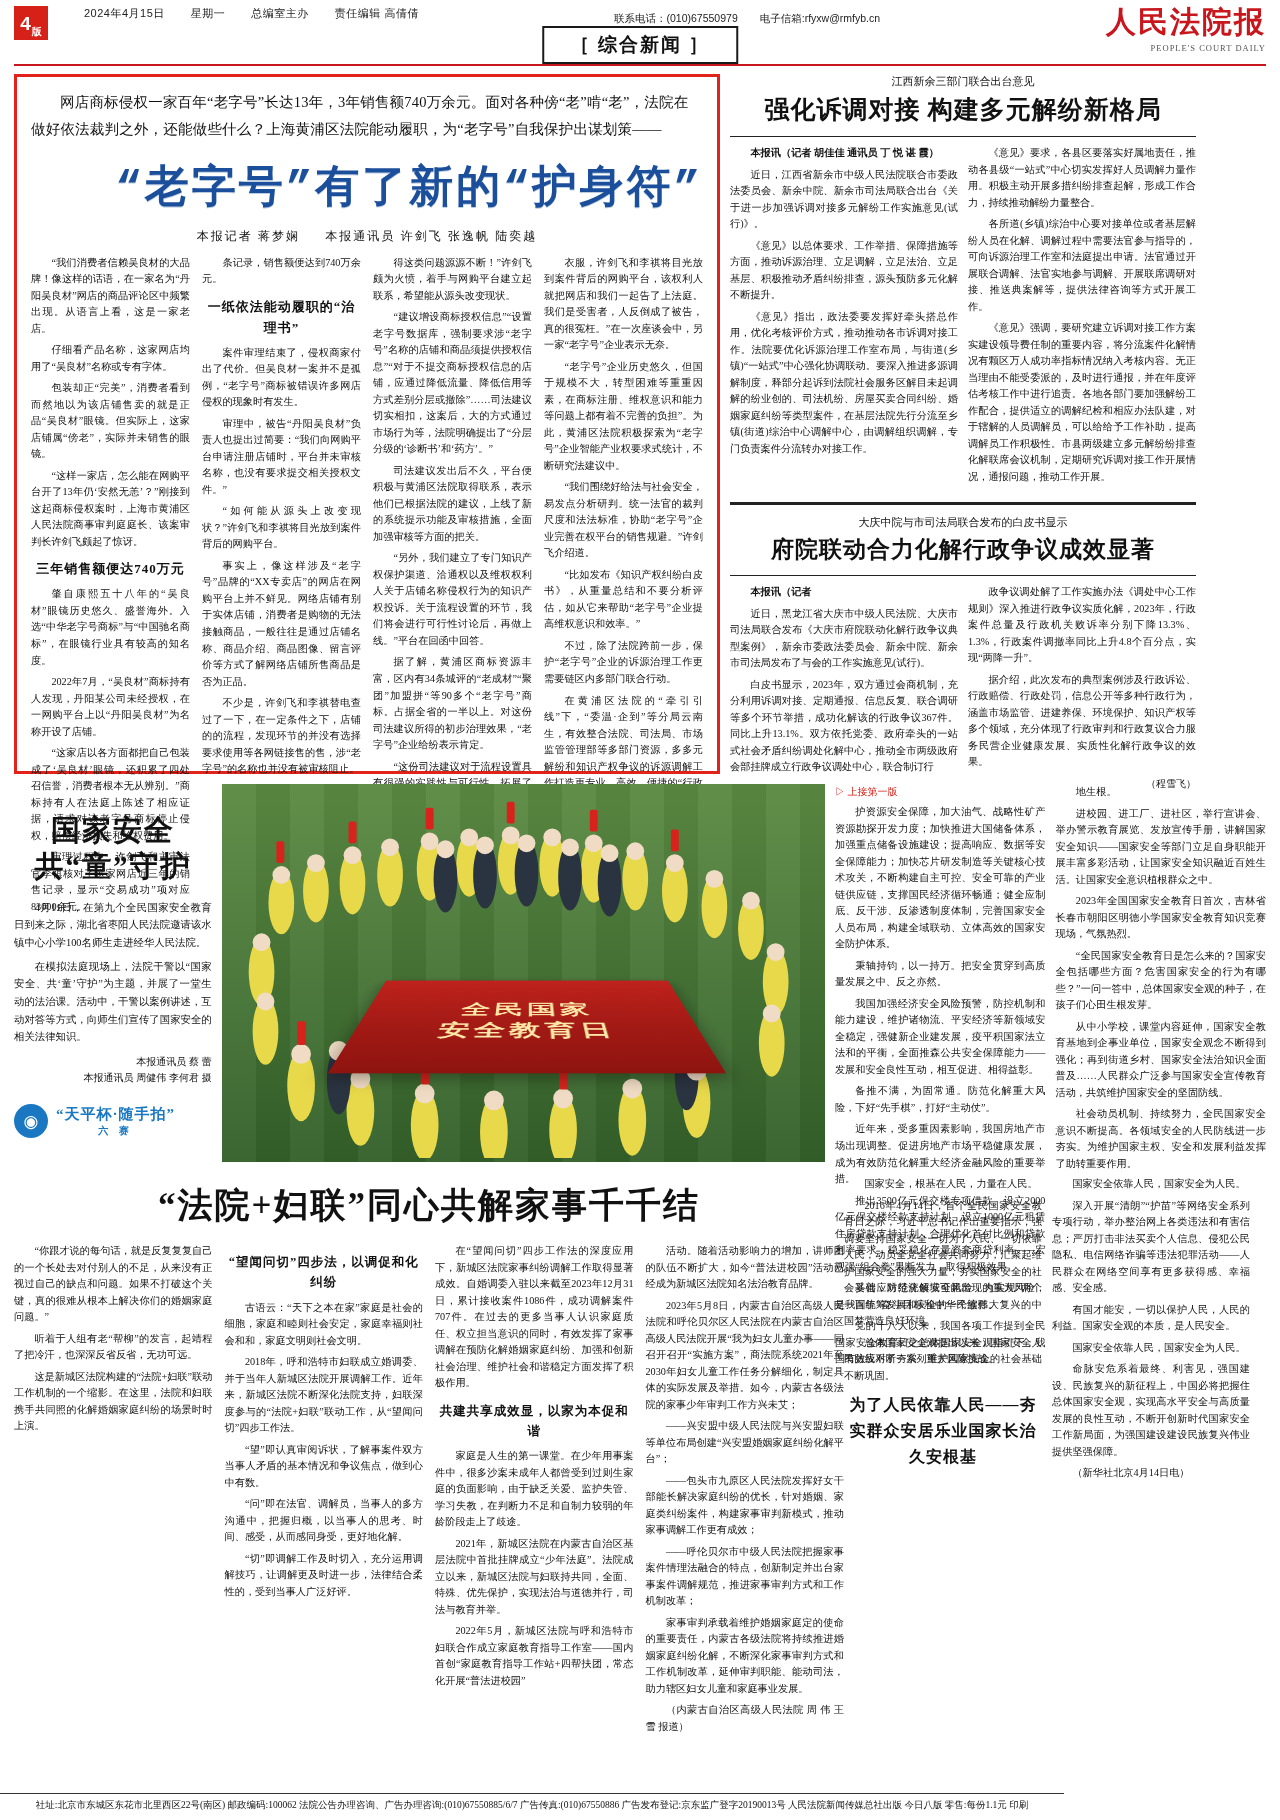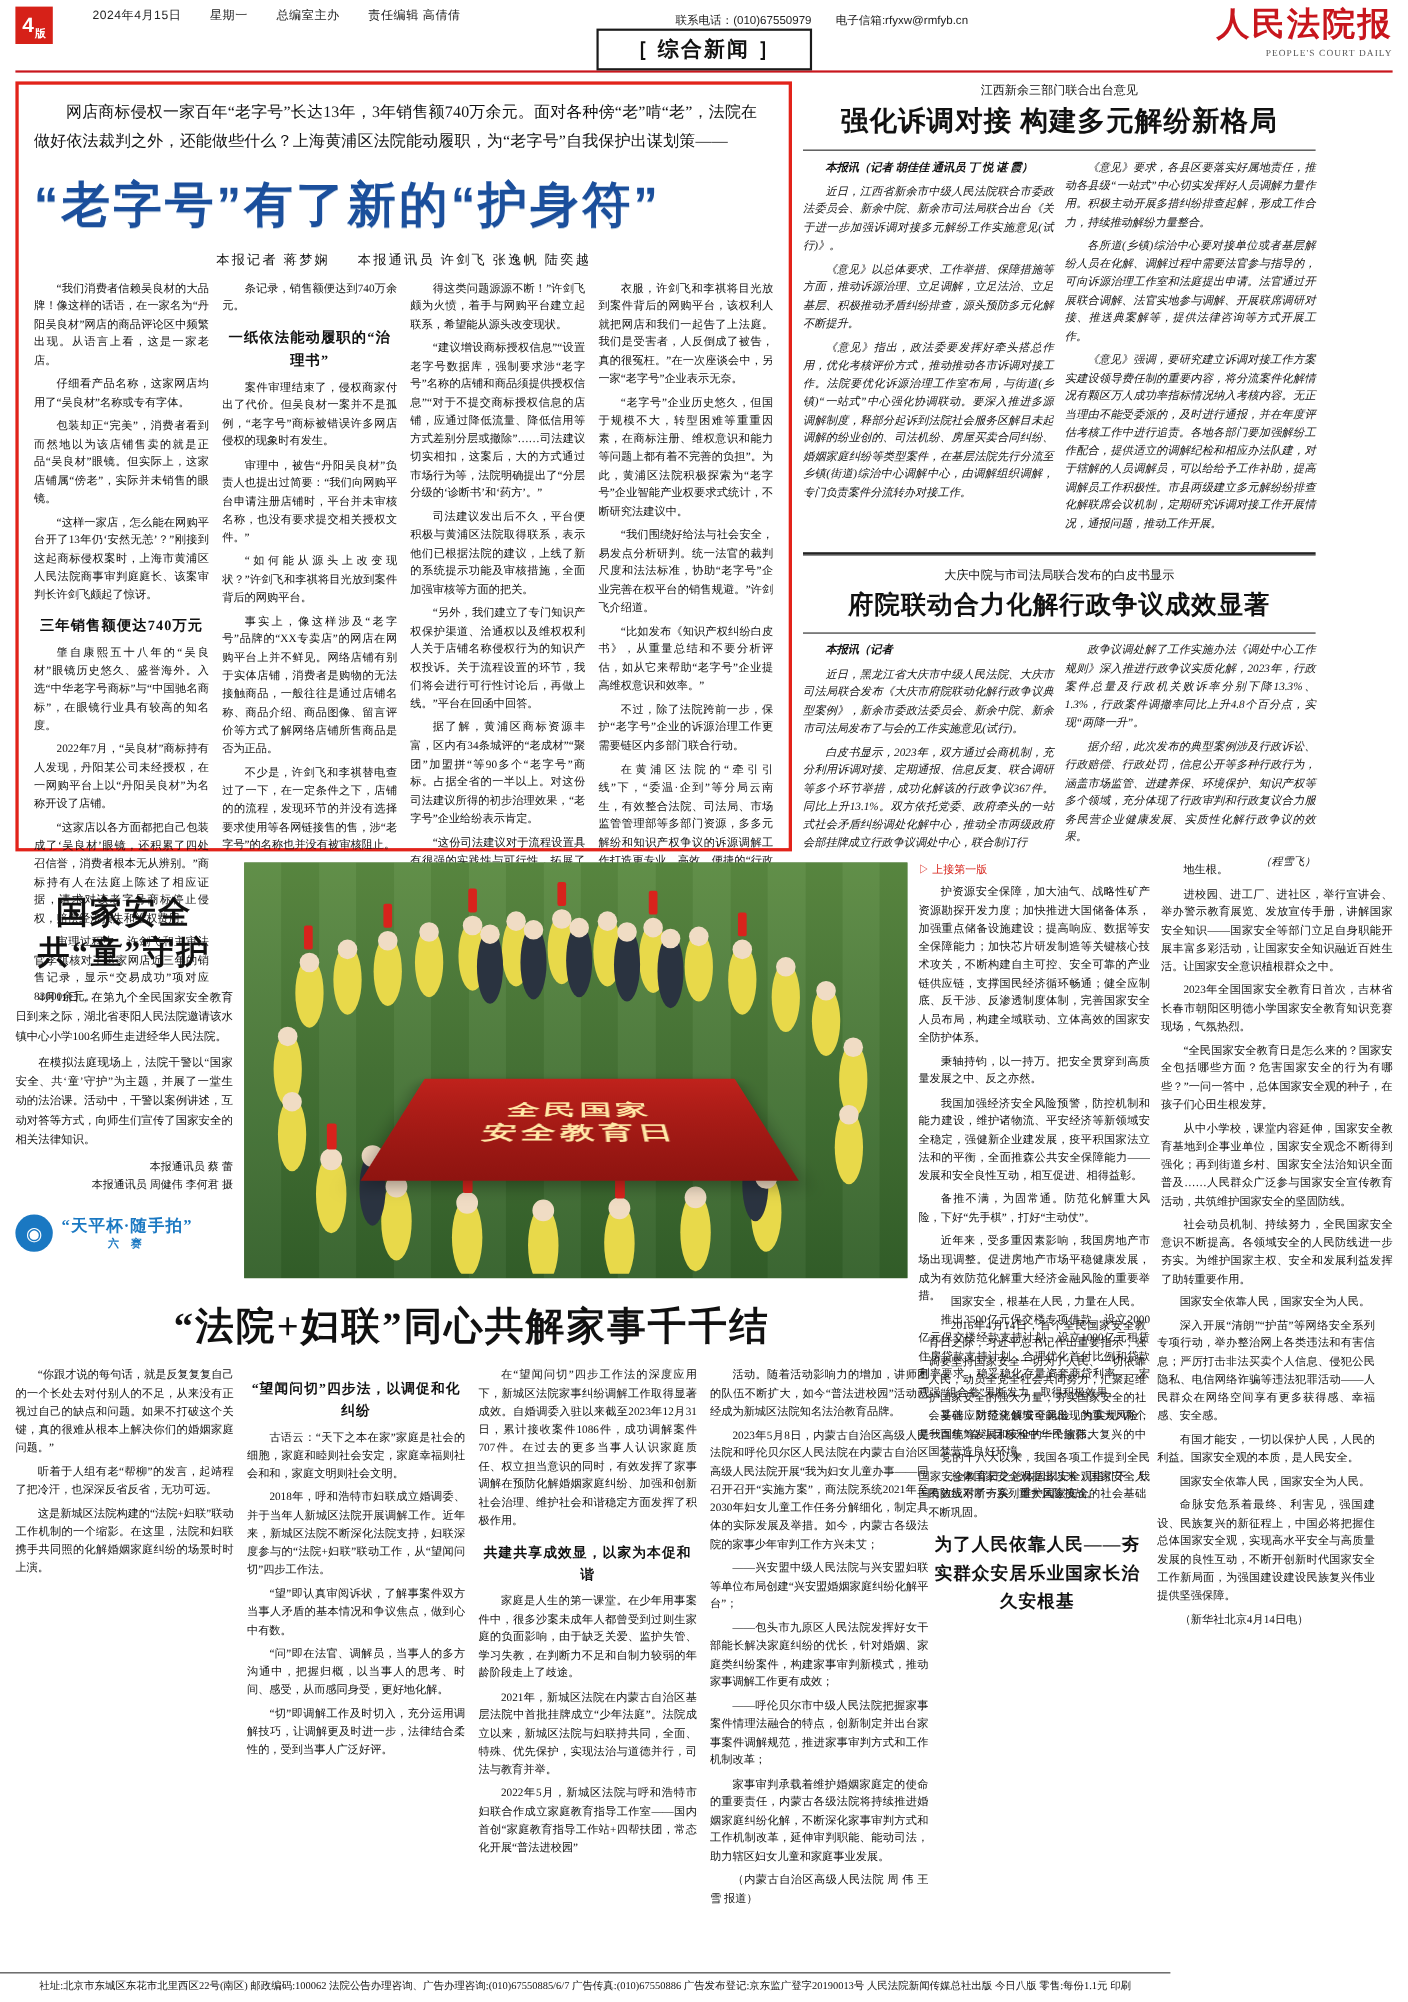--- a/index.html
+++ b/index.html
@@ -45,23 +45,23 @@
   .top-area { display:flex; gap:10px; margin-top:8px; height:700px; }
   .lead-box {
     width:706px; border:3px solid #e2231a; padding:12px 14px 6px 14px;
     position:relative;
   }
   .lead-kicker {
     font-size:14.5px; line-height:1.85; text-indent:2em; color:#111;
     font-family:"Liberation Serif", serif; letter-spacing:.2px;
   }
   .lead-title {
-    text-align:left; color:#1b4f9c; font-weight:bold;
+    text-align:right; color:#1b4f9c; font-weight:bold;
     font-size:44px; letter-spacing:3px; margin:14px 0 12px;
-    font-family:Liberation Sans, sans-serif;
+    font-family:Liberation Mono, monospace;
     text-shadow:0 1px 0 #bcd;
   }
   .lead-byline { text-align:center; font-size:12px; letter-spacing:2px; margin-bottom:10px; }
   .lead-byline span { margin:0 10px; }
   .lead-cols { display:flex; gap:12px; }
   .lead-col { flex:1; font-size:10.2px; line-height:1.62; text-align:justify; font-family:"Liberation Serif", serif; }
   .lead-col p { margin:0 0 5px; text-indent:2em; }
   .subhead {
     text-align:center; font-weight:bold; font-size:13px; margin:8px 0 7px;
     letter-spacing:1px; font-family:"Liberation Serif", serif;
@@ -70,21 +70,21 @@
   
   .right-col { width:466px; }
   .r-kicker { font-size:11px; text-align:center; margin-bottom:4px; }
   .r-head {
     font-size:25px; font-weight:bold; text-align:center; letter-spacing:1px;
     font-family:"Liberation Serif", serif; margin-bottom:8px;
   }
   .r-head.small { font-size:23px; }
   .hr-thin { border-top:1px solid #222; margin:10px 0 8px; }
   .hr-dbl { border-top:2px solid #222; border-bottom:1px solid #222; height:3px; margin:12px 0 10px; }
-  .r-cols { display:flex; gap:10px;font-style:italic; }
+  .r-cols { display:flex; gap:10px; }
   .r-col { flex:1; font-size:10.2px; line-height:1.62; text-align:justify; font-family:"Liberation Serif", serif; }
   .r-col p { margin:0 0 5px; text-indent:2em; }
   .r-lead { font-weight:bold; }
   .sign { text-align:right; font-size:10px; margin-top:4px; }
 
   
   .mid-area { display:flex; gap:10px; margin-top:10px; height:380px; }
   .mid-left { width:200px; }
   .mid-left h2 {
     font-size:29px; font-weight:bold; text-align:center; line-height:1.25;

